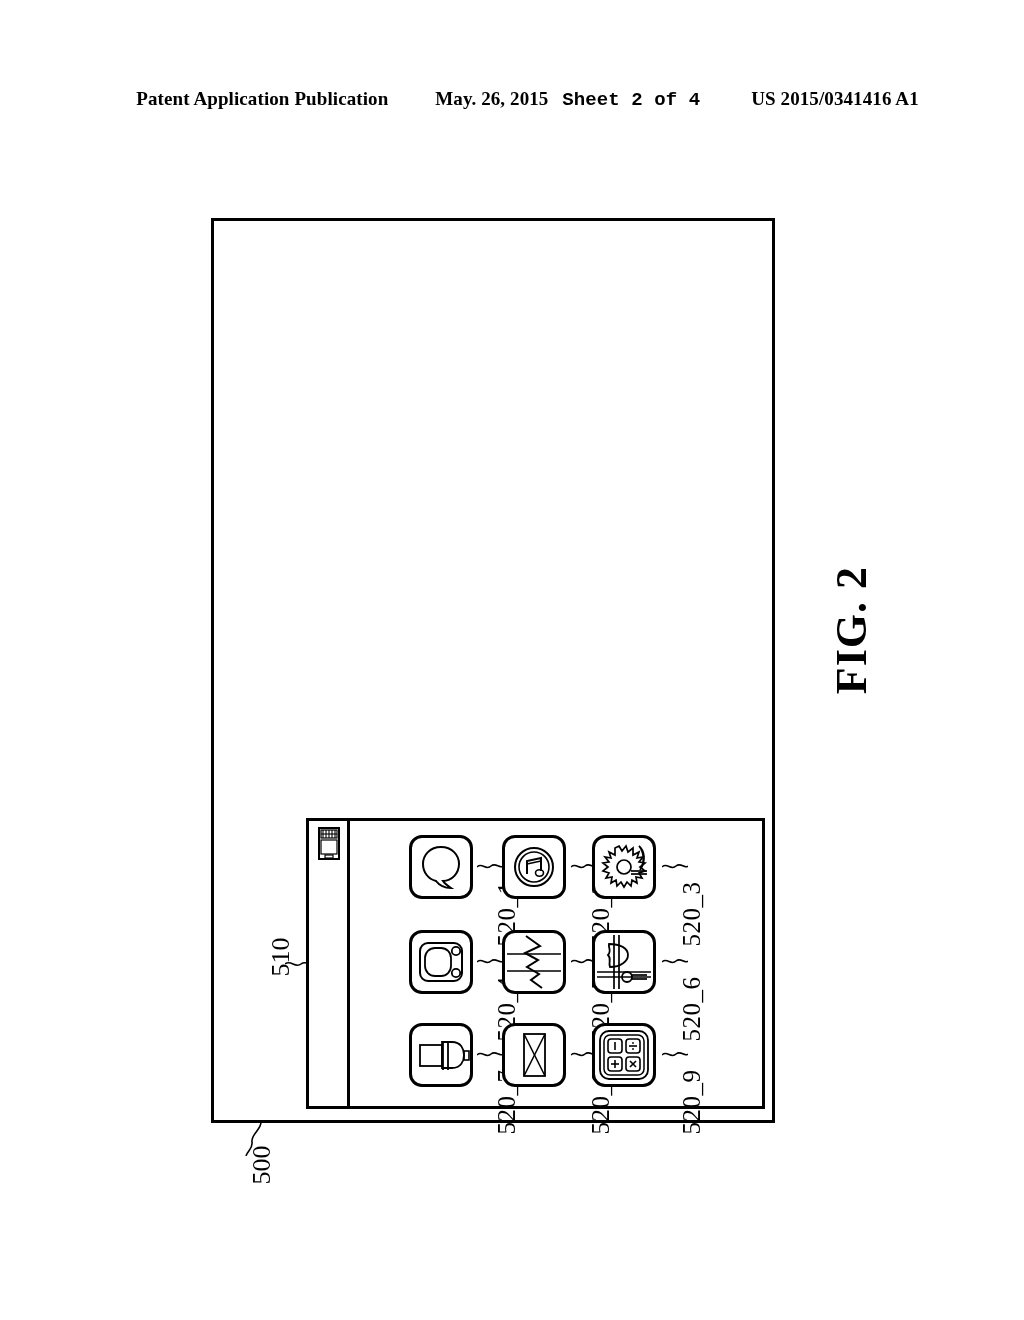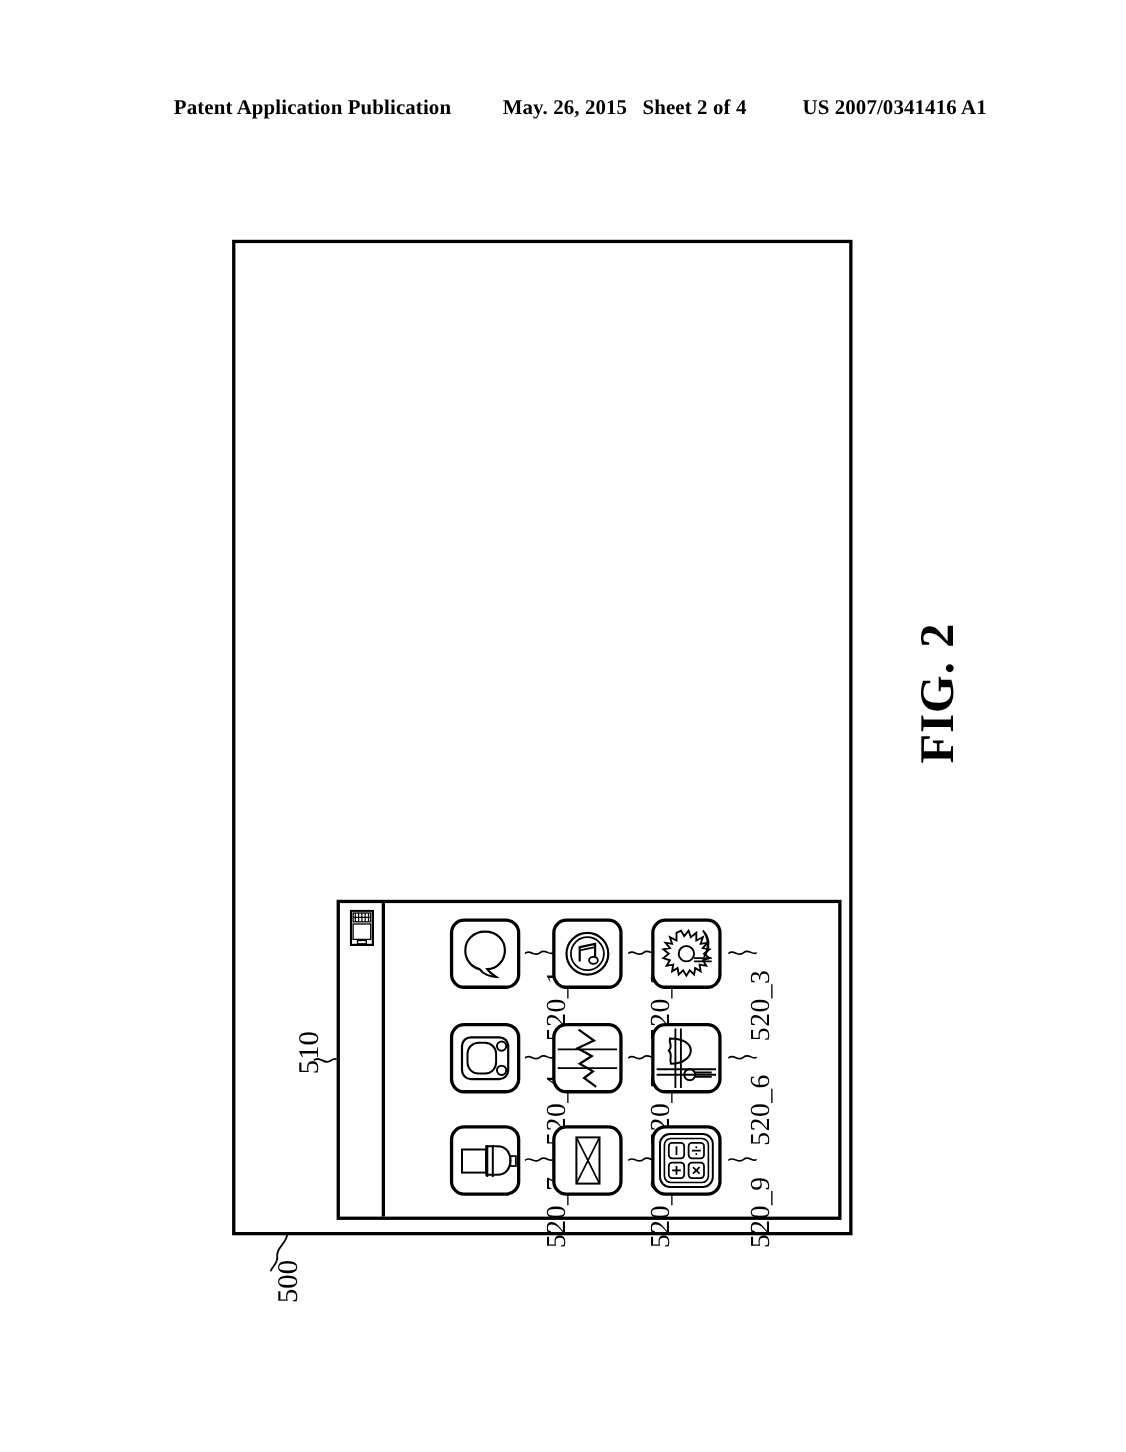--- a/index.html
+++ b/index.html
@@ -24,21 +24,21 @@
     width: 1024px;
     text-align: center;
     font-family: "Liberation Serif", serif;
     font-weight: bold;
     font-size: 19px;
     letter-spacing: 0.1px;
     white-space: nowrap;
   }
   #page-header .h-pub   { margin-right: 42px; margin-left: 31px; }
   #page-header .h-date  { margin-right: 9px; }
-  #page-header .h-sheet { margin-right: 46px; }
+  #page-header .h-sheet { margin-right: 46px; font-family: Liberation Mono, monospace; }
   #page-header .h-pat   { }
 
   
   #figure-frame {
     position: absolute;
     left: 211px;
     top: 218px;
     width: 564px;
     height: 905px;
     border: 3px solid #000;
@@ -186,21 +186,21 @@
   .row-2 { top: 109px; }
   .row-3 { top: 202px; }
 </style>
 </head>
 <body>
 
 <div id="page-header">
   <span class="h-pub">Patent Application Publication</span>
   <span class="h-date">May. 26, 2015</span>
   <span class="h-sheet">Sheet 2 of 4</span>
-  <span class="h-pat">US 2007/0341416 A1</span>
+  <span class="h-pat">US 2015/0341416 A1</span>
 </div>
 
 <div id="figure-frame"></div>
 
 <div id="figure-caption">FIG. 2</div>
 
 <svg id="ref-500-leader" viewBox="0 0 22 34">
   <path d="M 18 0 C 18 8, 8 12, 9 20 C 10 27, 4 29, 3 34" fill="none" stroke="#000" stroke-width="1.6"></path>
 </svg>
 <div id="ref-500-label">500</div>

